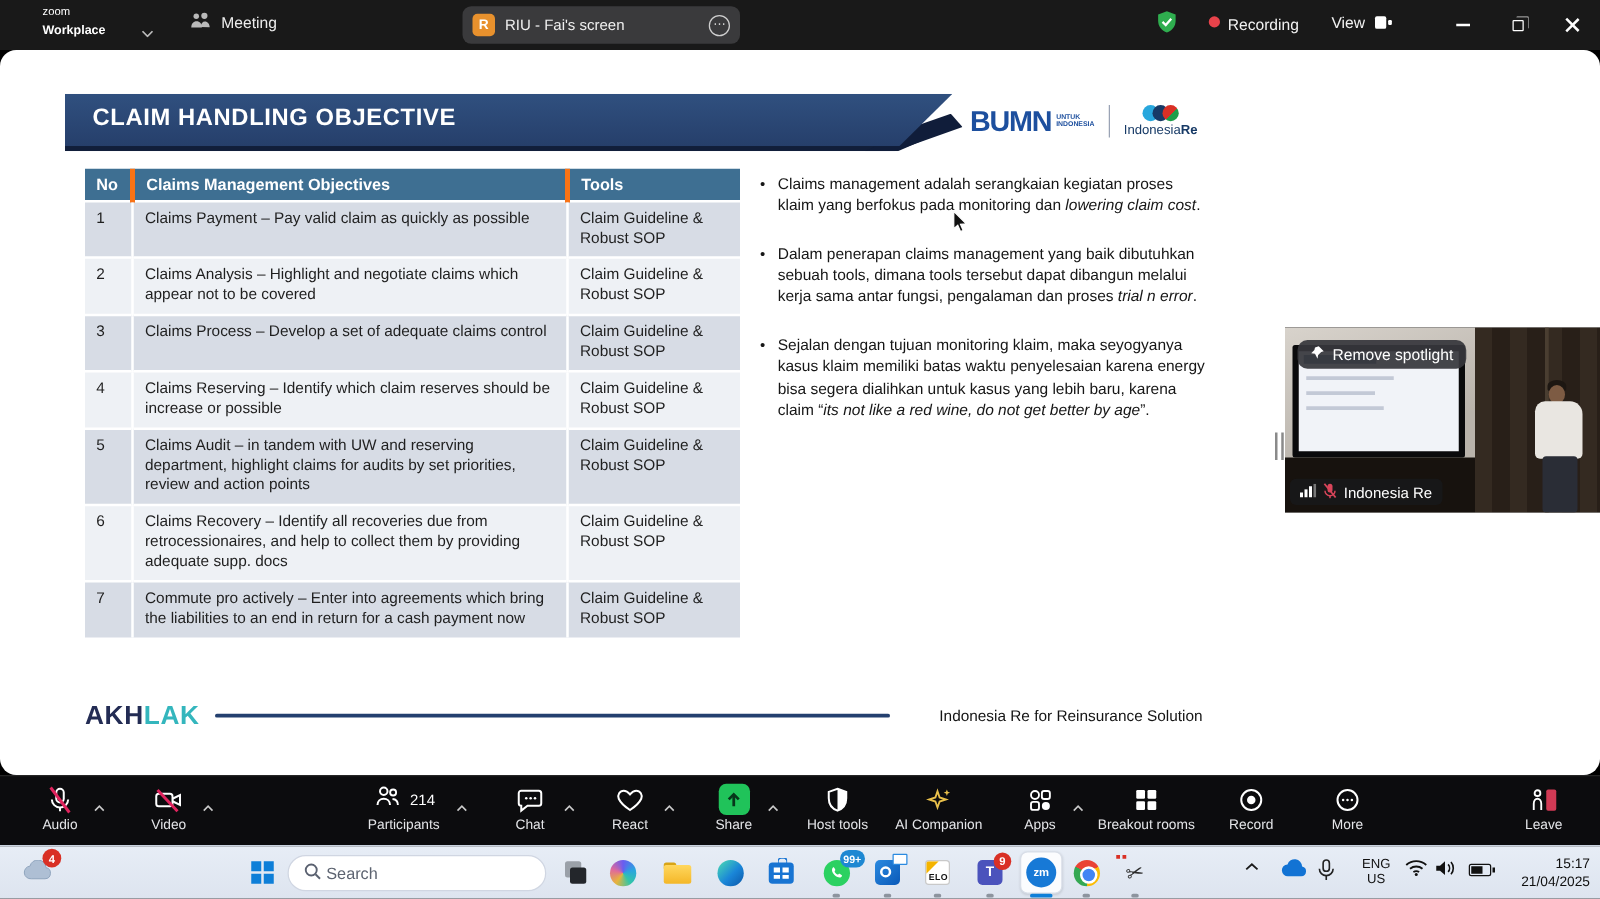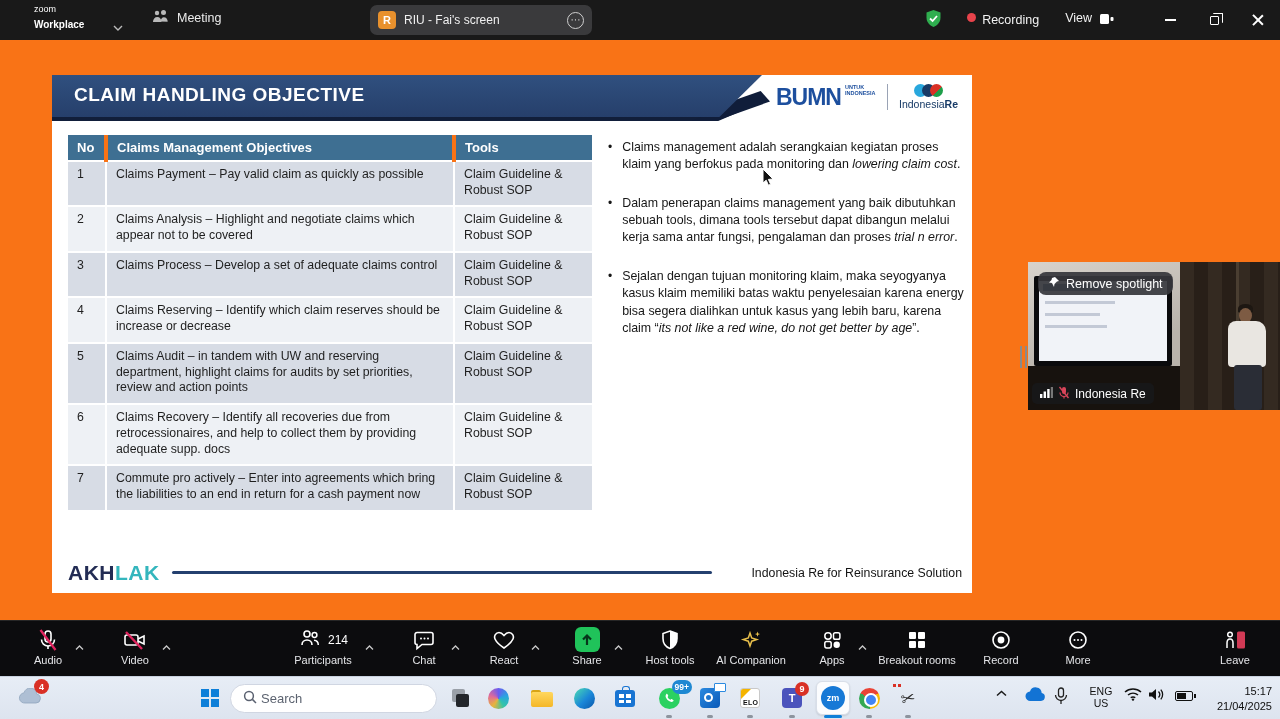--- a/index.html
+++ b/index.html
@@ -24,30 +24,30 @@
   .view-group { display:flex; align-items:flex-start; gap:7px; margin-right:34px; }
   .win-btn { width:44px; height:40px; display:flex; align-items:center; justify-content:center; }
   .min-glyph { width:11px; height:1.6px; background:#fff; }
   .max-glyph { width:9px; height:9px; border:1.4px solid #fff; border-radius:1px; position:relative; }
   .max-glyph::after { content:""; position:absolute; left:2px; top:-4px; width:9px; height:9px; border:1.4px solid #fff; border-left:none; border-bottom:none; border-radius:1px; }
   .close-glyph { width:12px; height:12px; position:relative; }
   .close-glyph::before,.close-glyph::after { content:""; position:absolute; left:5px; top:-1px; width:1.6px; height:14px; background:#fff; }
   .close-glyph::before { transform:rotate(45deg); } .close-glyph::after { transform:rotate(-45deg); }
 
   
-  #share { position:absolute; top:40px; left:0; width:1280px; height:580px; background:#f97316; }
+  #share { position:absolute; top:40px; left:0; width:1280px; height:580px; background:#ffffff;border-radius:13px; }
 
   
   #slide { position:absolute; left:52px; top:35px; width:920px; height:518px; background:#fff; }
   .banner-dark { position:absolute; left:0; top:34px; width:694px; height:12px; background:#111e3a; clip-path:polygon(0 0,100% 0,96% 100%,0 100%); }
   .banner-tip { position:absolute; left:640px; top:16px; width:78px; height:30px; background:#101d3a; clip-path:polygon(88% 0,100% 35%,30% 100%,0 100%,55% 30%); }
   .banner { position:absolute; left:0; top:0; width:710px; height:42px; background:linear-gradient(180deg,#30507f,#263f6b); clip-path:polygon(0 0,100% 0,94% 100%,0 100%); }
   .slide-title { position:absolute; left:22px; top:9px; color:#fff; font-size:19px; font-weight:600; letter-spacing:.5px; }
   .logos { position:absolute; right:14px; top:2px; height:40px; display:flex; align-items:center; }
-  .bumn { display:flex; align-items:flex-start; }
+  .bumn { display:flex; align-items:center; }
   .bumn-word { color:#1d4f9e; font-size:23px; font-weight:800; letter-spacing:-1px; }
   .bumn-tag { margin-left:4px; color:#1d4f9e; font-size:5.5px; font-weight:700; line-height:6px; }
   .logo-div { width:1.5px; height:26px; background:#9aa3b5; margin:0 11px; }
   .ire { display:flex; flex-direction:column; align-items:center; }
   .ire-circles { display:flex; margin-bottom:1px; }
   .ire-circles span { width:13px; height:13px; border-radius:50%; }
   .irc1 { background:#28a7dd; } .irc2 { background:#173a66; margin-left:-5px; } .irc3 { background:linear-gradient(135deg,#d93025 55%,#1e9e4a 55%); margin-left:-5px; }
   .ire-text { font-size:10.5px; color:#173a66; }
   .ire-text b { font-weight:800; }
 
@@ -264,21 +264,21 @@
               <td>Claims Analysis – Highlight and negotiate claims which appear not to be covered</td>
               <td>Claim Guideline &amp; Robust SOP</td>
             </tr>
           <tr class="odd">
               <td>3</td>
               <td>Claims Process – Develop a set of adequate claims control</td>
               <td>Claim Guideline &amp; Robust SOP</td>
             </tr>
           <tr class="even">
               <td>4</td>
-              <td>Claims Reserving – Identify which claim reserves should be increase or decrease</td>
+              <td>Claims Reserving – Identify which claim reserves should be increase or possible</td>
               <td>Claim Guideline &amp; Robust SOP</td>
             </tr>
           <tr class="odd">
               <td>5</td>
               <td>Claims Audit – in tandem with UW and reserving department, highlight claims for audits by set priorities, review and action points</td>
               <td>Claim Guideline &amp; Robust SOP</td>
             </tr>
           <tr class="even">
               <td>6</td>
               <td>Claims Recovery – Identify all recoveries due from retrocessionaires, and help to collect them by providing adequate supp. docs</td>

